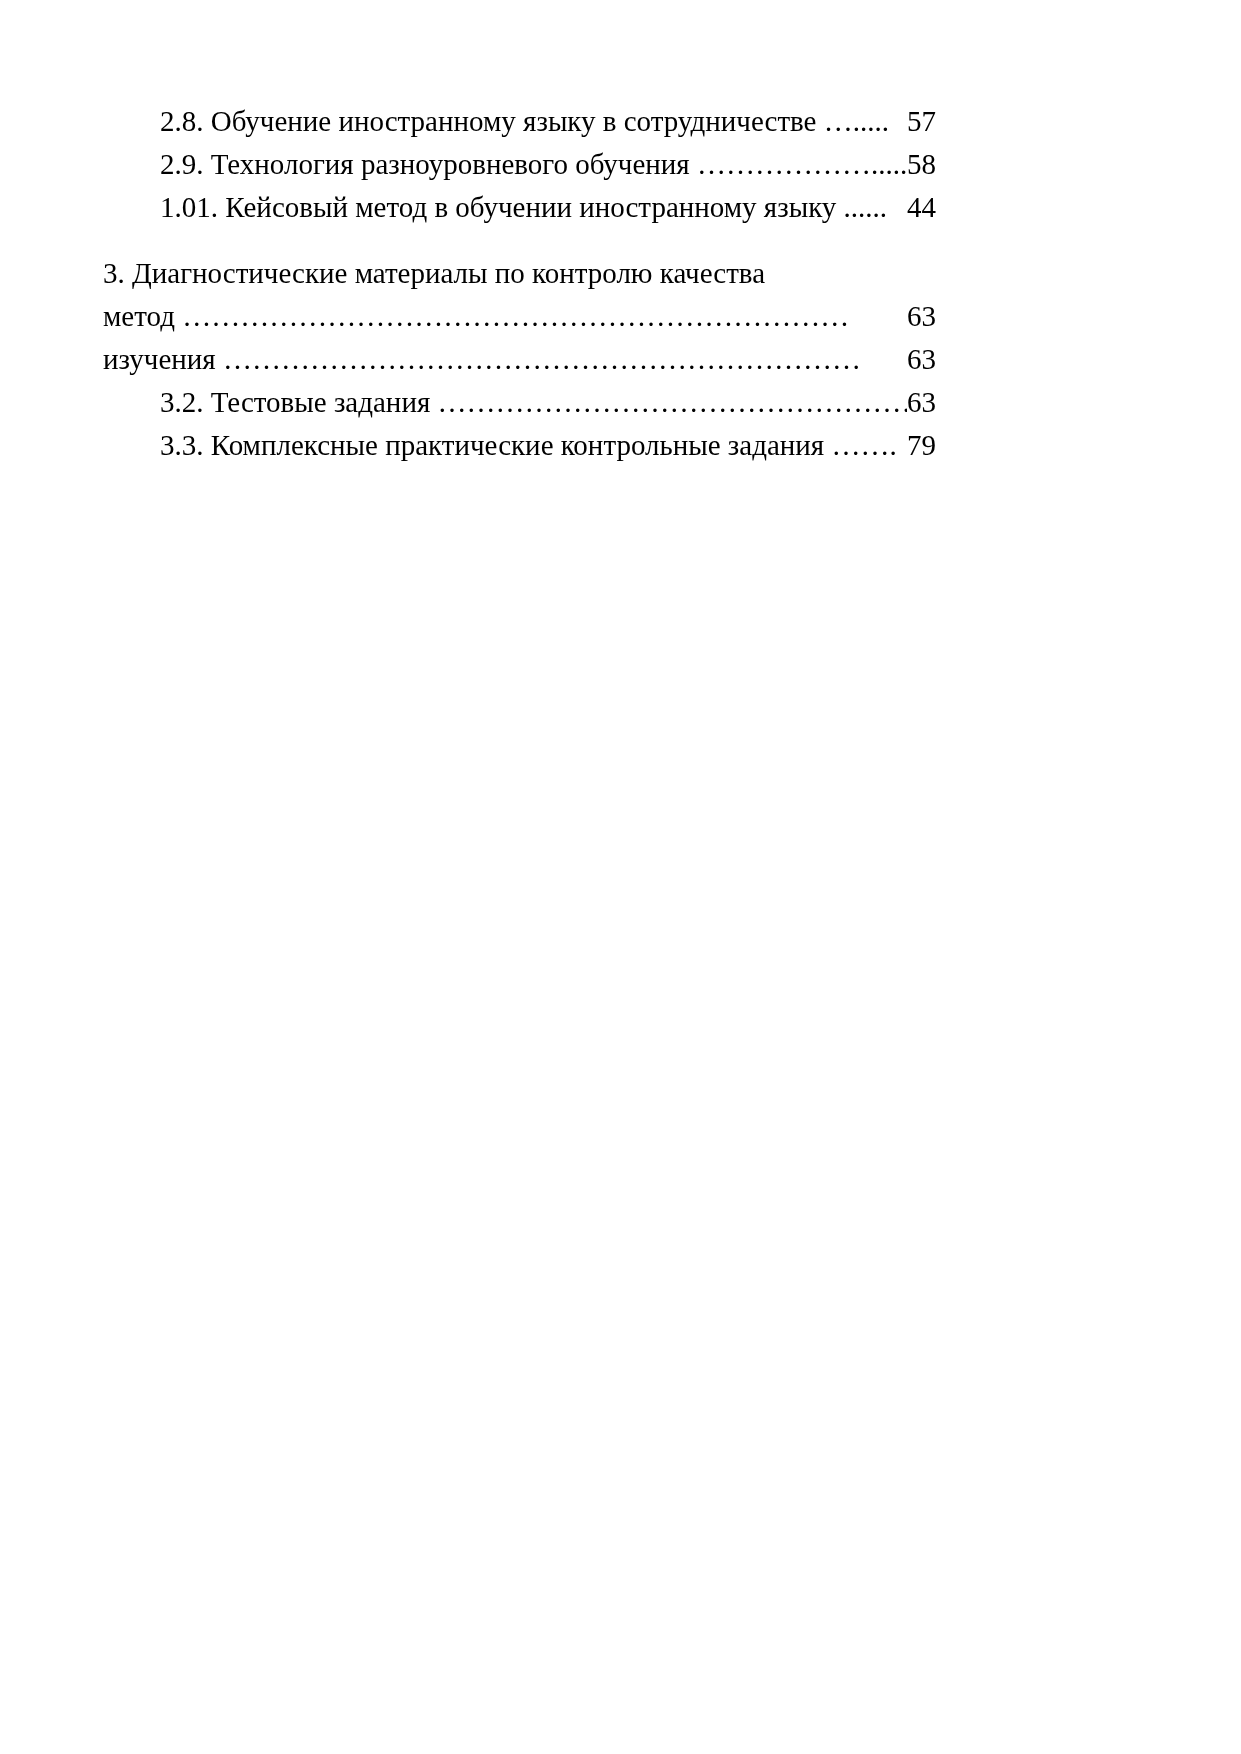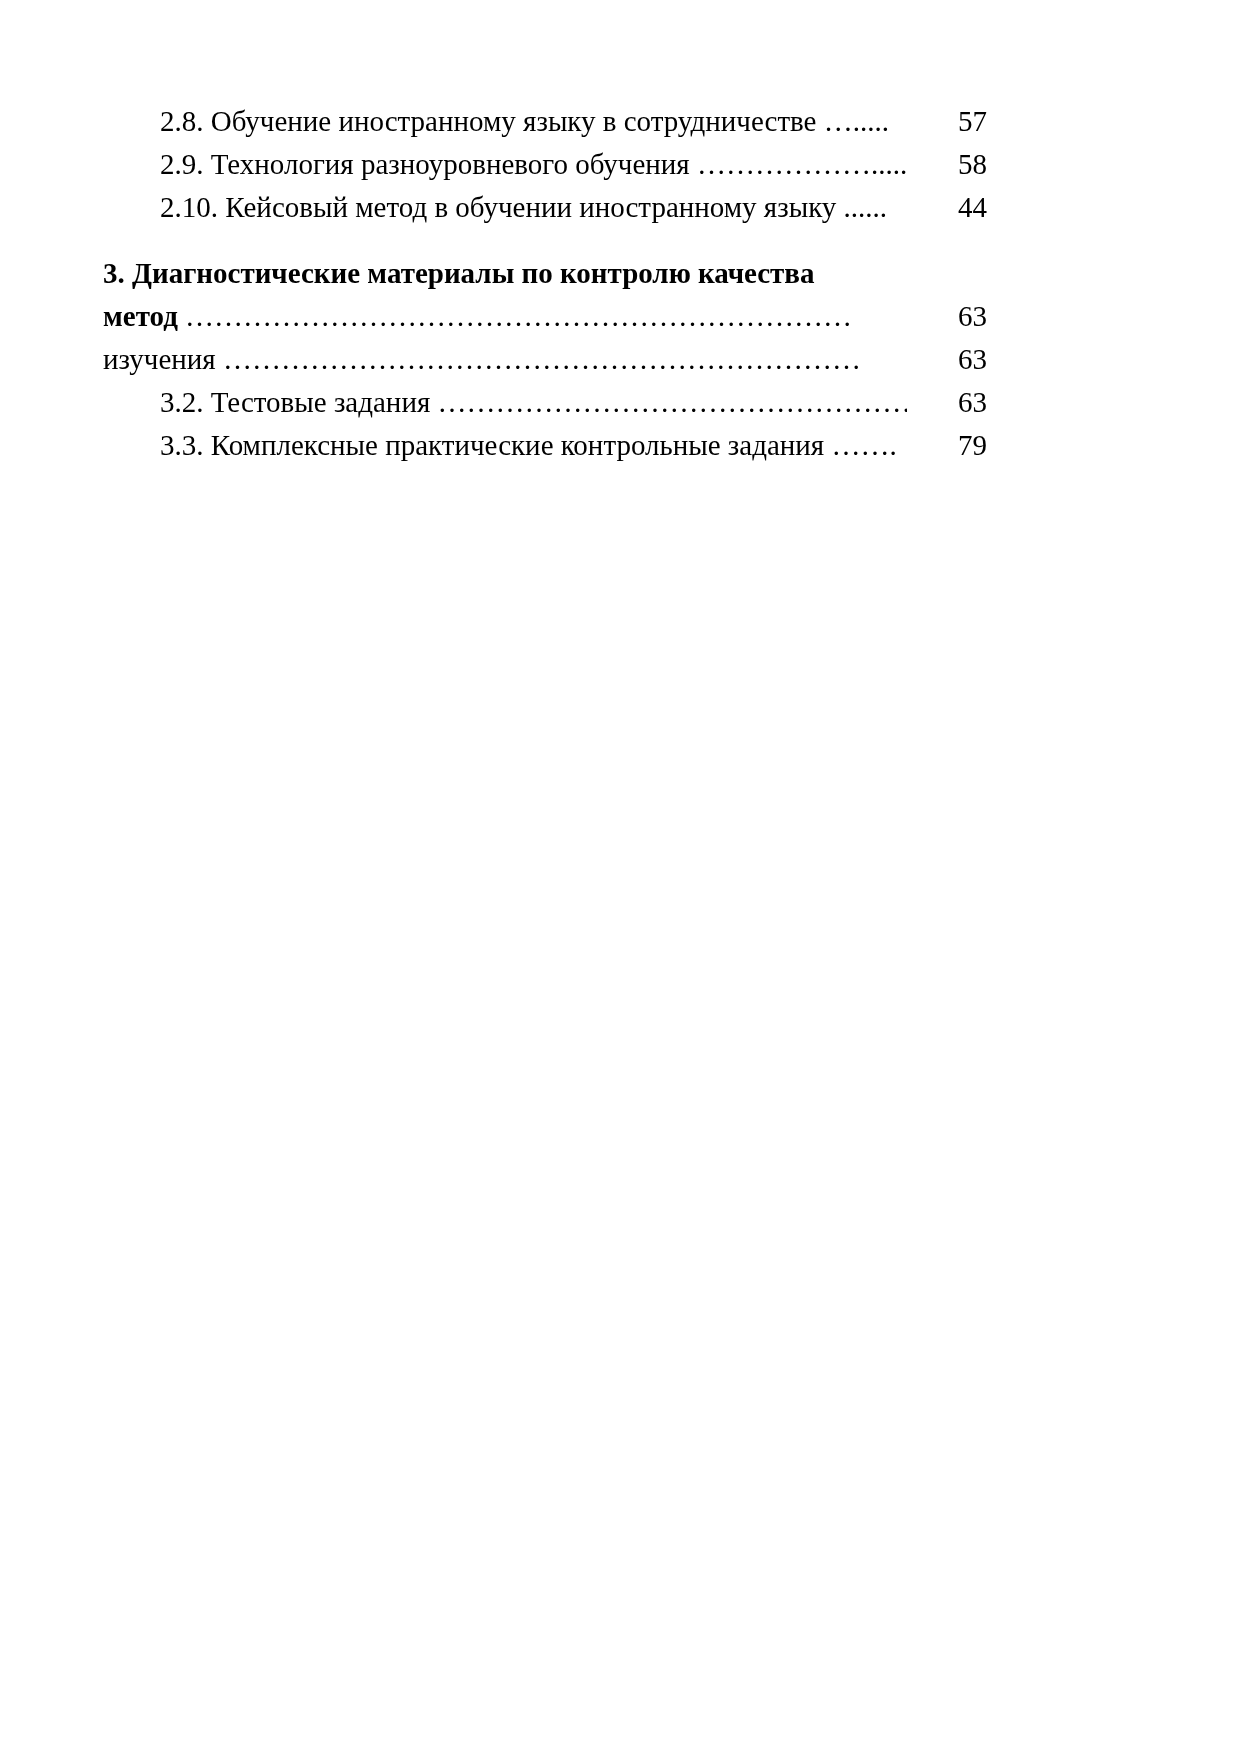--- a/index.html
+++ b/index.html
@@ -40,34 +40,34 @@
   }
   .row-text {
     flex: 1 1 auto;
     white-space: nowrap;
     overflow: hidden;
     min-width: 0;
   }
   .row-page {
     flex: 0 0 auto;
     width: 80px;
-    text-align: right;
+    text-align: left;
     white-space: nowrap;
   }
   .indent-item .row-text {
     padding-left: 57px;
   }
   .indent-biblio .row-text {
     padding-left: 28px;
   }
   .indent-margin .row-text {
     padding-left: 0;
   }
   .seg-bold {
-    font-weight: bold;
+    font-weight: normal;
   }
   .seg-normal {
     font-weight: normal;
   }
 </style>
 </head>
 <body>
 
 <div class="page">
   <div class="toc" id="toc-container">
@@ -75,21 +75,21 @@
     <span class="row-text"><span class="seg-bold"></span><span class="seg-normal">2.8. Обучение иностранному языку в сотрудничестве ….....</span></span>
     <span class="row-page">57</span>
   </div>
 
   <div class="toc-row indent-item">
     <span class="row-text"><span class="seg-bold"></span><span class="seg-normal">2.9. Технология разноуровневого обучения ………………......</span></span>
     <span class="row-page">58</span>
   </div>
 
   <div class="toc-row indent-item">
-    <span class="row-text"><span class="seg-bold"></span><span class="seg-normal">2.10. Кейсовый метод в обучении иностранному языку ......</span></span>
+    <span class="row-text"><span class="seg-bold"></span><span class="seg-normal">1.01. Кейсовый метод в обучении иностранному языку ......</span></span>
     <span class="row-page">44</span>
   </div>
 
   <div class="toc-row indent-margin space-before">
     <span class="row-text"><span class="seg-bold">3. Диагностические материалы по контролю качества</span><span class="seg-normal"></span></span>
     <span class="row-page"></span>
   </div>
 
   <div class="toc-row indent-margin">
     <span class="row-text"><span class="seg-bold">метод </span><span class="seg-normal">……………………………………………………………</span></span>

